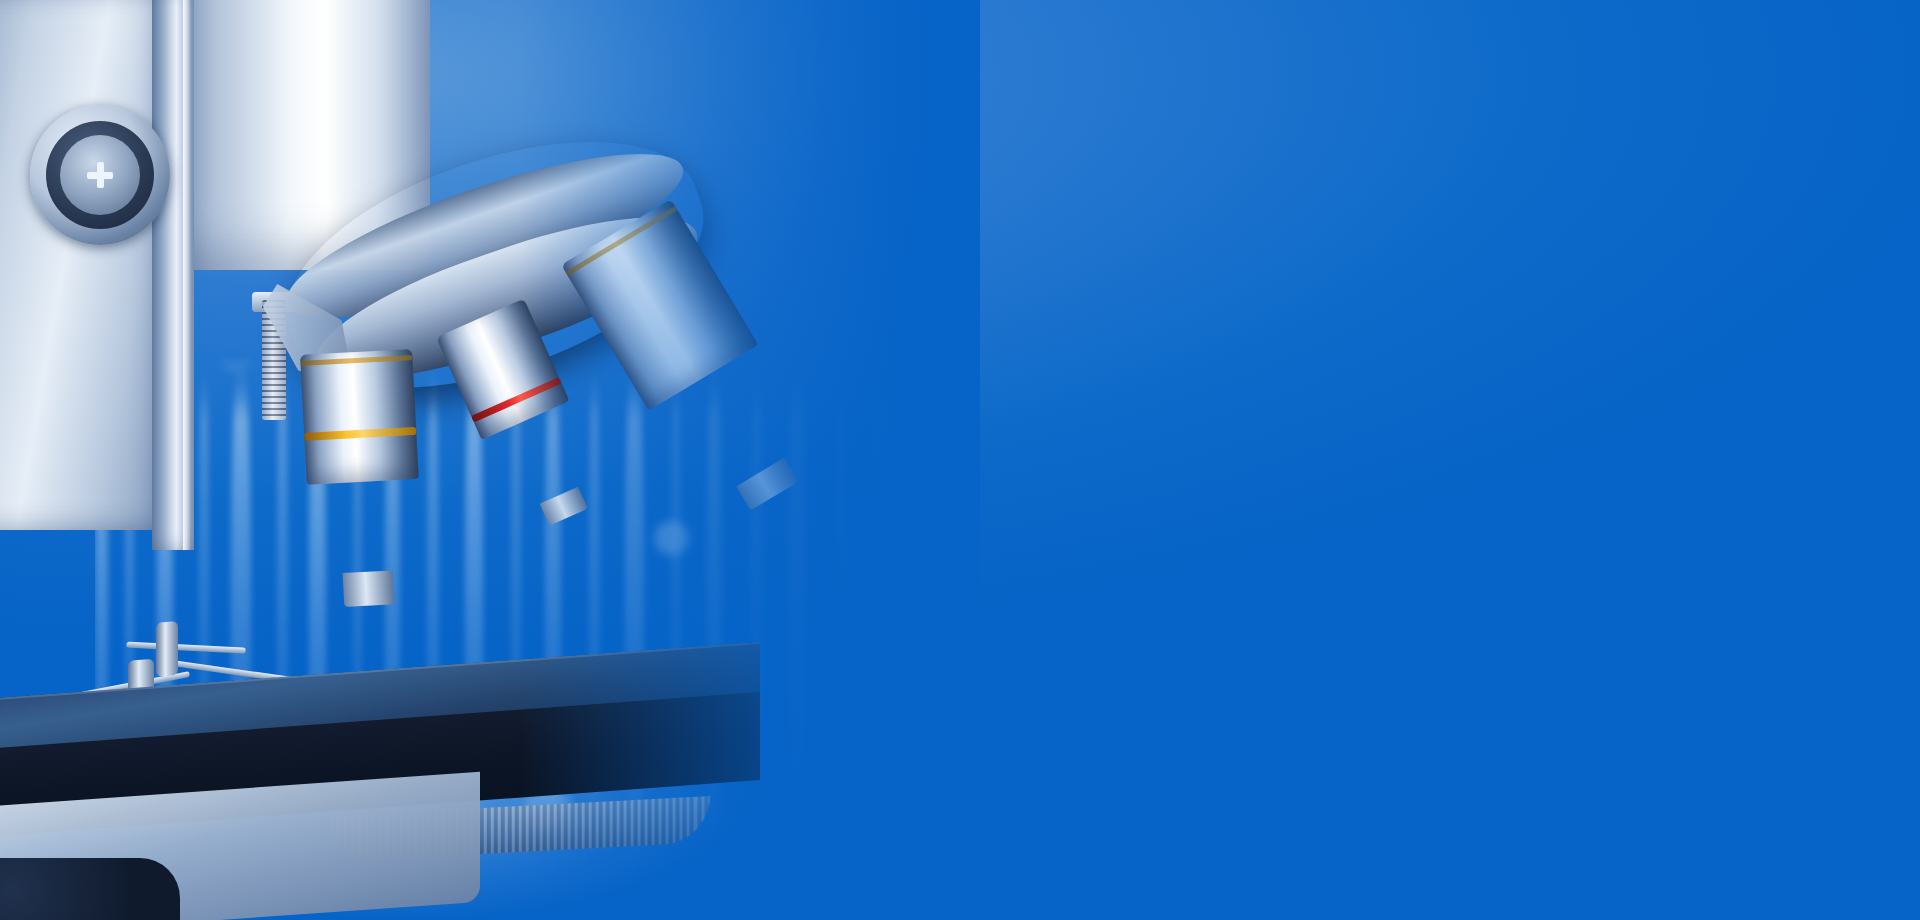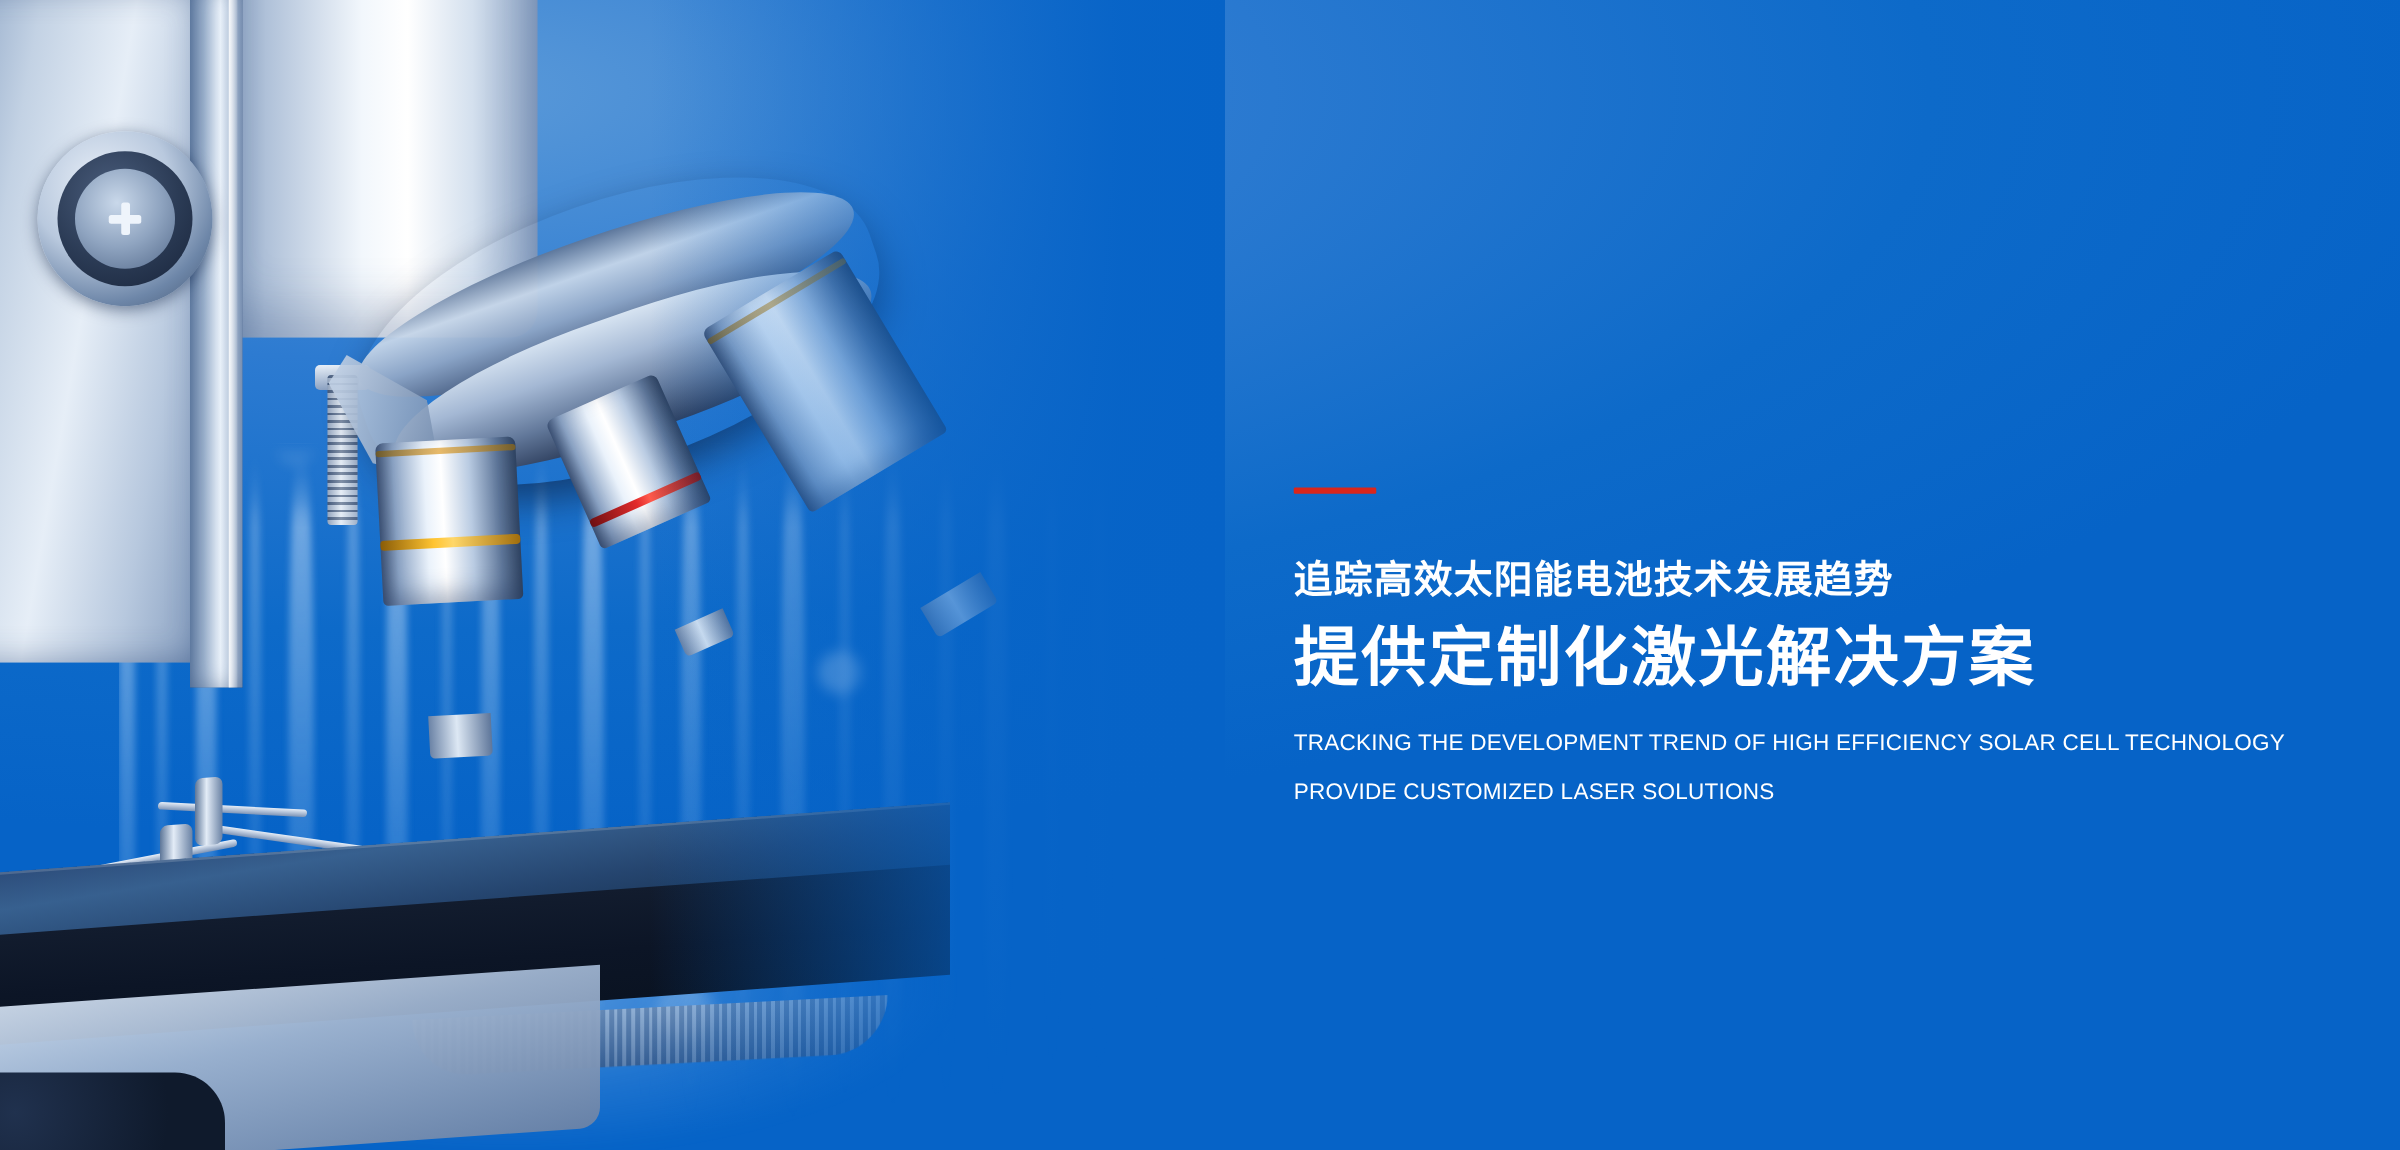--- a/index.html
+++ b/index.html
@@ -359,21 +359,14 @@
     <div class="slide"></div>
     <div class="stage-top"></div>
     <div class="stage-side"></div>
     <div class="condenser"></div>
     <div class="base-arm"></div>
     <div class="base-foot"></div>
   </div>
 
   <div class="photo-fade"></div>
 
-  <div class="copy">
-    <div class="accent"></div>
-    <div class="t-sub">追踪高效太阳能电池技术发展趋势</div>
-    <div class="t-main">提供定制化激光解决方案</div>
-    <div class="t-en">TRACKING THE DEVELOPMENT TREND OF HIGH EFFICIENCY SOLAR CELL TECHNOLOGY</div>
-    <div class="t-en">PROVIDE CUSTOMIZED LASER SOLUTIONS</div>
-  </div>
 
 </div>
 
 </body></html>

